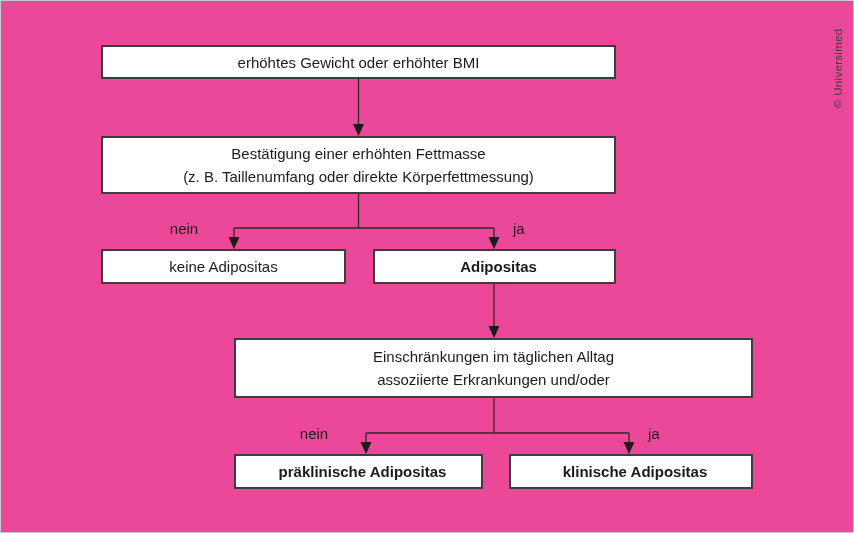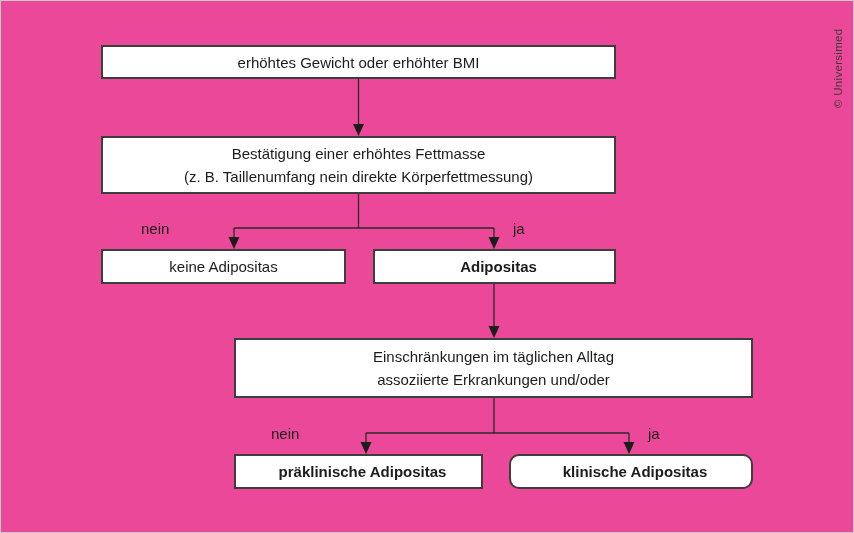--- a/index.html
+++ b/index.html
@@ -39,21 +39,21 @@
     text-align: center;
   }
   .node.bold { font-weight: bold; padding-left: 8px; }
   .branch-label {
     position: absolute;
     color: #1c1c1c;
     font-size: 15px;
     line-height: 18px;
     white-space: nowrap;
   }
-  .branch-label.right-align { text-align: left; }
+  .branch-label.right-align { text-align: center; }
   .copyright {
     position: absolute;
     left: 831px;
     top: 107px;
     transform-origin: 0 0;
     transform: rotate(-90deg);
     font-size: 11.5px;
     letter-spacing: 0.3px;
     color: #3c3c3c;
     white-space: nowrap;
@@ -87,22 +87,22 @@
     <polygon points="359.5,441 370.5,441 365,453"></polygon>
     <line x1="628" y1="432" x2="628" y2="443"></line>
     <polygon points="622.5,441 633.5,441 628,453"></polygon>
   </svg>
 
   <div class="node" style="left:100px; top:44px; width:515px; height:34px;">
     <span>erhöhtes Gewicht oder erhöhter BMI</span>
   </div>
 
   <div class="node" style="left:100px; top:135px; width:515px; height:58px;">
-    <span>Bestätigung einer erhöhtes Fettmasse</span>
-    <span>(z. B. Taillenumfang nein direkte Körperfettmessung)</span>
+    <span>Bestätigung einer erhöhten Fettmasse</span>
+    <span>(z. B. Taillenumfang oder direkte Körperfettmessung)</span>
   </div>
 
   <div class="branch-label right-align" style="left:140px; top:219px; width:86px;">
     <span>nein</span>
   </div>
   <div class="branch-label" style="left:512px; top:219px;">
     <span>ja</span>
   </div>
 
   <div class="node" style="left:100px; top:248px; width:245px; height:35px;align-items:center;">
@@ -122,19 +122,19 @@
     <span>nein</span>
   </div>
   <div class="branch-label" style="left:647px; top:424px;">
     <span>ja</span>
   </div>
 
   <div class="node bold" style="left:233px; top:453px; width:249px; height:35px;">
     <span>präklinische Adipositas</span>
   </div>
 
-  <div class="node bold" style="left:508px; top:453px; width:244px; height:35px;border-radius:10px;">
+  <div class="node bold" style="left:508px; top:453px; width:244px; height:35px;">
     <span>klinische Adipositas</span>
   </div>
 
   <div class="copyright">© Universimed</div>
 
 </div>
 
 </body></html>

